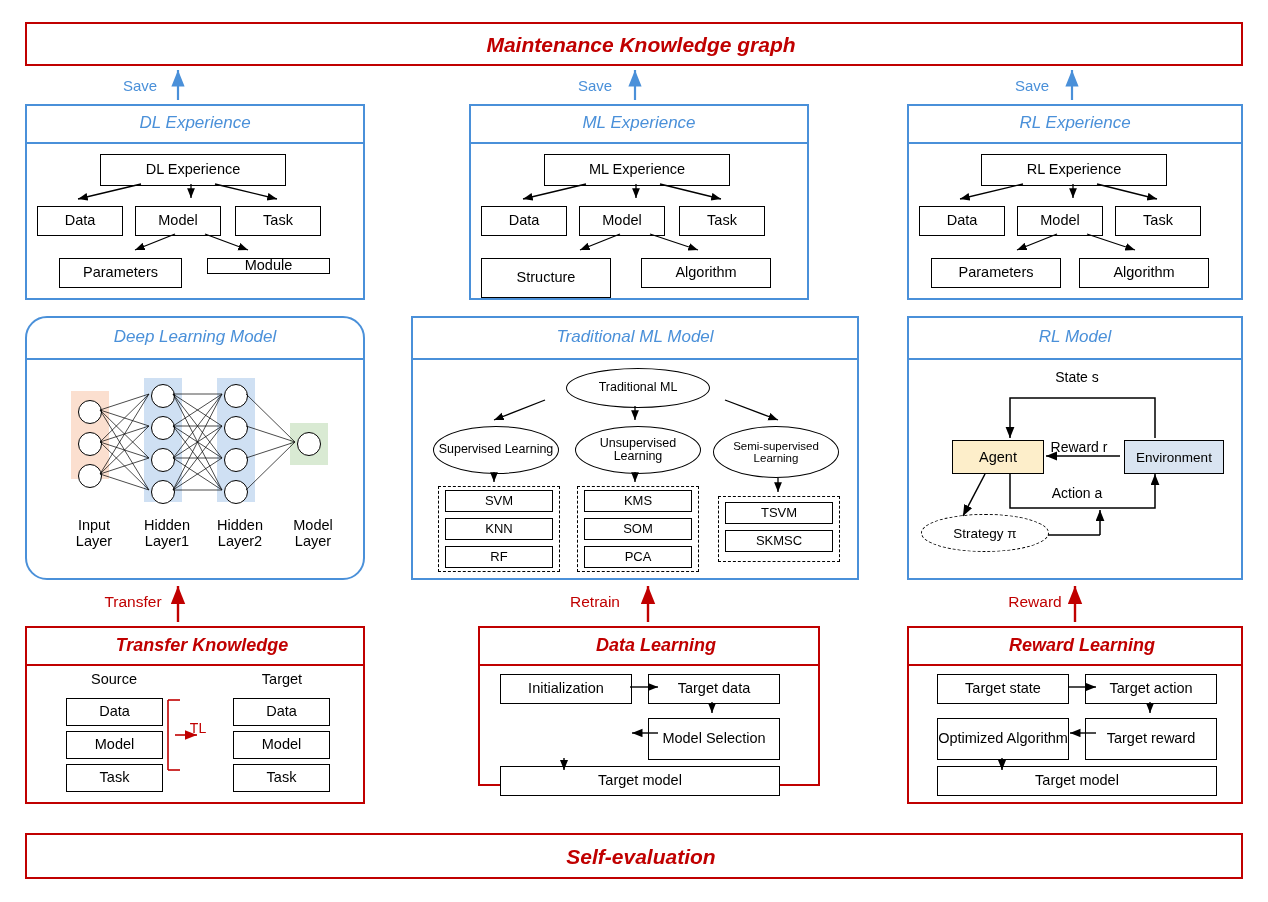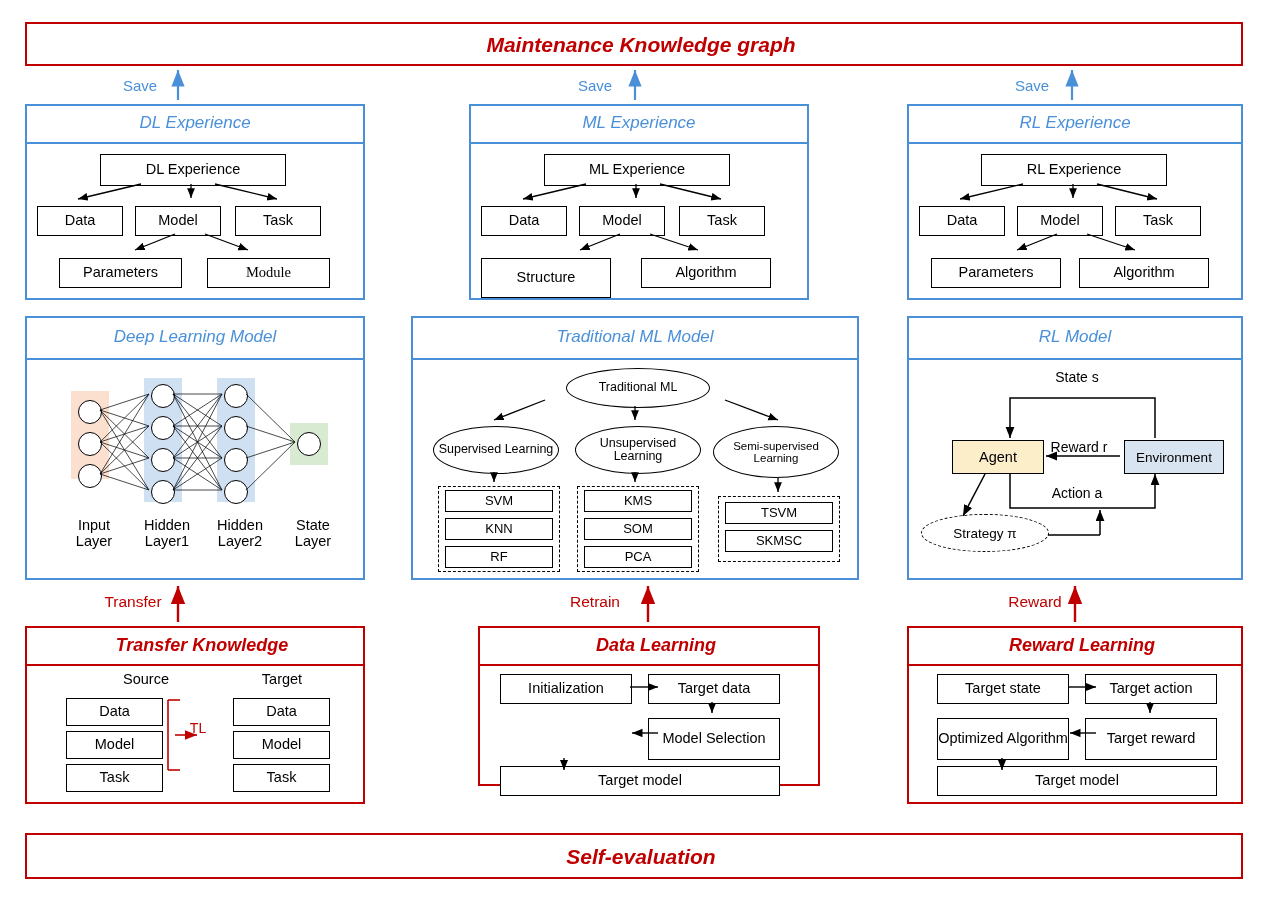--- a/index.html
+++ b/index.html
@@ -175,21 +175,21 @@
     <div class="title-blue" style="position:absolute; left:0; right:0; top:7px; font-size:17px;">DL Experience</div>
     <div class="divider-blue" style="top:36px;"></div>
 
     <div class="node" style="left:73px; top:48px; width:186px; height:32px;">DL Experience</div>
 
     <div class="node" style="left:10px; top:100px; width:86px; height:30px;">Data</div>
     <div class="node" style="left:108px; top:100px; width:86px; height:30px;">Model</div>
     <div class="node" style="left:208px; top:100px; width:86px; height:30px;">Task</div>
 
     <div class="node" style="left:32px; top:152px; width:123px; height:30px;">Parameters</div>
-    <div class="node" style="left:180px; top:152px; width:123px; height:30px;font-family:Liberation Serif, serif;">Module</div>
+    <div class="node" style="left:180px; top:152px; width:123px; height:16px;">Module</div>
   </div>
 
   <div class="blue-box" style="left:469px; top:104px; width:340px; height:196px;">
     <div class="title-blue" style="position:absolute; left:0; right:0; top:7px; font-size:17px;">ML Experience</div>
     <div class="divider-blue" style="top:36px;"></div>
 
     <div class="node" style="left:73px; top:48px; width:186px; height:32px;">ML Experience</div>
 
     <div class="node" style="left:10px; top:100px; width:86px; height:30px;">Data</div>
     <div class="node" style="left:108px; top:100px; width:86px; height:30px;">Model</div>
@@ -206,21 +206,21 @@
     <div class="node" style="left:72px; top:48px; width:186px; height:32px;">RL Experience</div>
 
     <div class="node" style="left:10px; top:100px; width:86px; height:30px;">Data</div>
     <div class="node" style="left:108px; top:100px; width:86px; height:30px;">Model</div>
     <div class="node" style="left:206px; top:100px; width:86px; height:30px;">Task</div>
 
     <div class="node" style="left:22px; top:152px; width:130px; height:30px;">Parameters</div>
     <div class="node" style="left:170px; top:152px; width:130px; height:30px;">Algorithm</div>
   </div>
 
-  <div class="blue-box" style="left:25px; top:316px; width:340px; height:264px;">
+  <div class="blue-box" style="left:25px; top:316px; width:340px; height:264px;border-radius:22px;">
     <div class="title-blue" style="position:absolute; left:0; right:0; top:9px; font-size:17px;">Deep Learning Model</div>
     <div class="divider-blue" style="top:40px;"></div>
 
     <div class="nn-band" style="left:44px; top:73px; width:38px; height:88px; background:#fbdfcf;"></div>
     <div class="nn-band" style="left:117px; top:60px; width:38px; height:124px; background:#cfe0f3;"></div>
     <div class="nn-band" style="left:190px; top:60px; width:38px; height:124px; background:#cfe0f3;"></div>
     <div class="nn-band" style="left:263px; top:105px; width:38px; height:42px; background:#d9ead3;"></div>
 
     <div class="neuron" style="left:51px; top:82px;"></div>
     <div class="neuron" style="left:51px; top:114px;"></div>
@@ -234,21 +234,21 @@
     <div class="neuron" style="left:197px; top:66px;"></div>
     <div class="neuron" style="left:197px; top:98px;"></div>
     <div class="neuron" style="left:197px; top:130px;"></div>
     <div class="neuron" style="left:197px; top:162px;"></div>
 
     <div class="neuron" style="left:270px; top:114px;"></div>
 
     <div class="lbl" style="left:35px; top:200px; width:64px;">Input Layer</div>
     <div class="lbl" style="left:108px; top:200px; width:64px;">Hidden Layer1</div>
     <div class="lbl" style="left:181px; top:200px; width:64px;">Hidden Layer2</div>
-    <div class="lbl" style="left:254px; top:200px; width:64px;">State Layer</div>
+    <div class="lbl" style="left:254px; top:200px; width:64px;">Model Layer</div>
   </div>
 
   <div class="blue-box" style="left:411px; top:316px; width:448px; height:264px;">
     <div class="title-blue" style="position:absolute; left:0; right:0; top:9px; font-size:17px;">Traditional ML Model</div>
     <div class="divider-blue" style="top:40px;"></div>
 
     <div class="ellipse" style="left:153px; top:50px; width:144px; height:40px;">Traditional ML</div>
 
     <div class="ellipse" style="left:20px; top:108px; width:126px; height:48px;">Supervised Learning</div>
     <div class="ellipse" style="left:162px; top:108px; width:126px; height:48px;">Unsupervised Learning</div>
@@ -283,21 +283,21 @@
   </div>
 
   <div class="lbl-red" style="left:78px; top:593px; width:110px;">Transfer</div>
   <div class="lbl-red" style="left:540px; top:593px; width:110px;">Retrain</div>
   <div class="lbl-red" style="left:980px; top:593px; width:110px;">Reward</div>
 
   <div class="red-box" style="left:25px; top:626px; width:340px; height:178px;">
     <div class="title-red" style="position:absolute; left:0; right:0; top:7px; font-size:18px;">Transfer Knowledge</div>
     <div class="divider-red" style="top:36px;"></div>
 
-    <div class="lbl" style="left:32px; top:44px; width:110px;text-align:right;">Source</div>
+    <div class="lbl" style="left:32px; top:44px; width:110px;">Source</div>
     <div class="lbl" style="left:200px; top:44px; width:110px;">Target</div>
 
     <div class="node" style="left:39px; top:70px; width:97px; height:28px;">Data</div>
     <div class="node" style="left:39px; top:103px; width:97px; height:28px;">Model</div>
     <div class="node" style="left:39px; top:136px; width:97px; height:28px;">Task</div>
 
     <div class="node" style="left:206px; top:70px; width:97px; height:28px;">Data</div>
     <div class="node" style="left:206px; top:103px; width:97px; height:28px;">Model</div>
     <div class="node" style="left:206px; top:136px; width:97px; height:28px;">Task</div>
 

